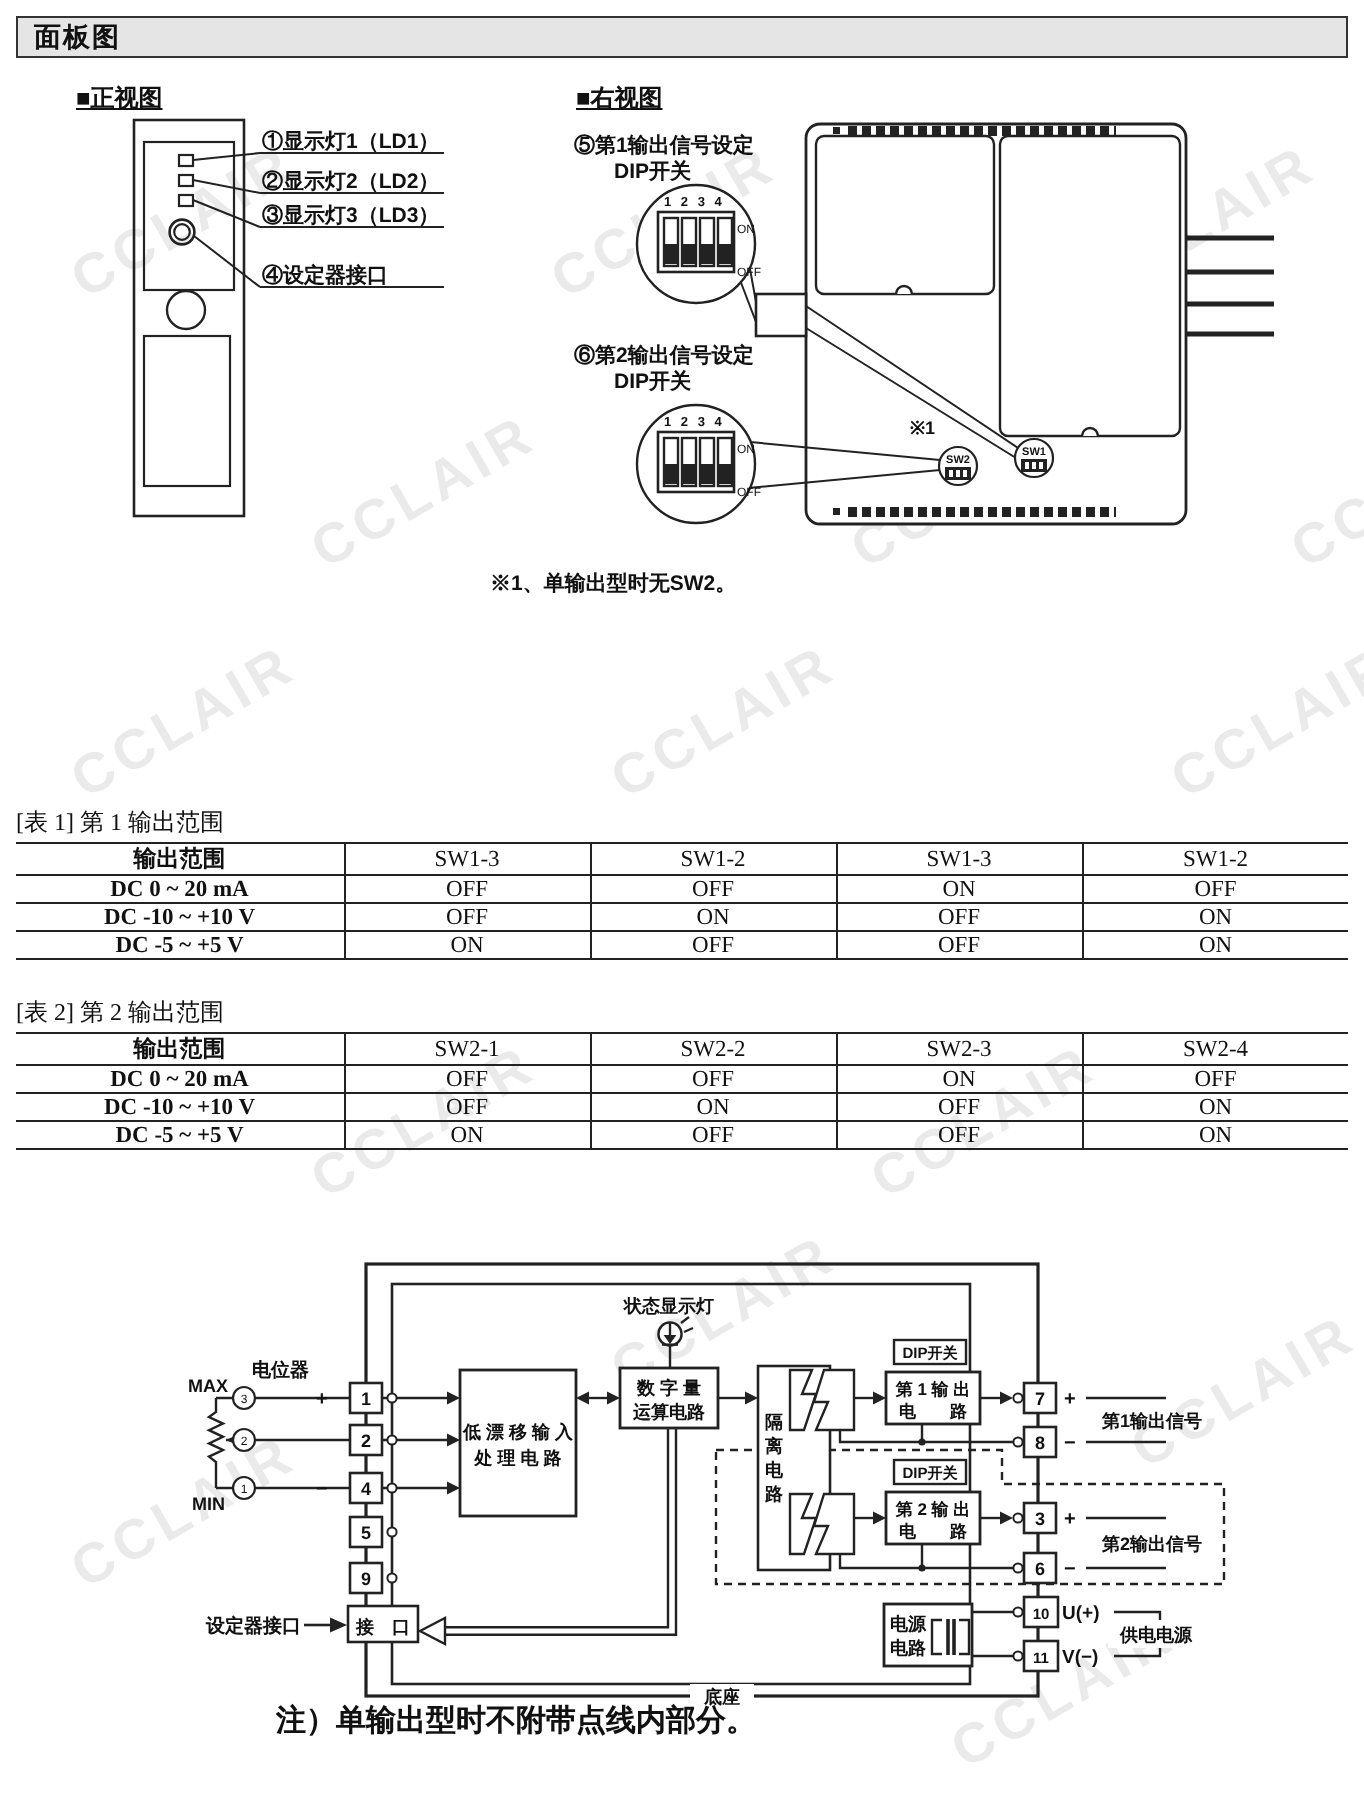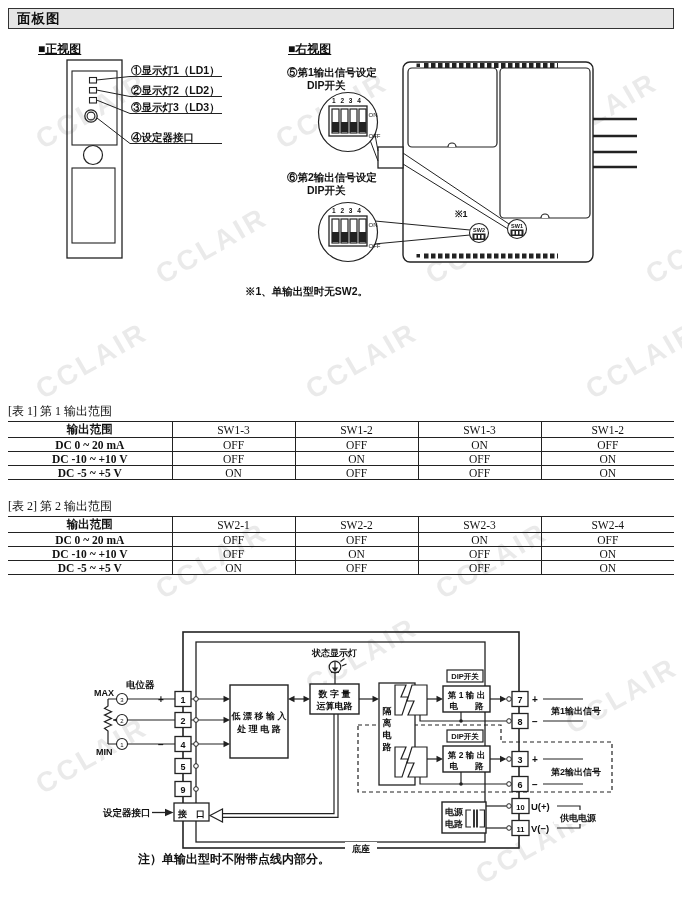--- a/index.html
+++ b/index.html
@@ -454,15 +454,15 @@
     <g stroke="#222" stroke-width="1.2" fill="none">
       <polyline points="467,179 490,179 490,201 467,201"></polyline>
     </g>
     <rect x="464" y="183" width="48" height="14" fill="#fff"></rect>
     <text class="t9b" x="488" y="193.5" text-anchor="middle">供电电源</text>
 
     <rect x="255" y="215" width="32" height="12" fill="#fff"></rect>
     <text class="t9b" x="271" y="224.5" text-anchor="middle">底座</text>
   </svg>
 
-  <div class="smallnote" style="left:138px;top:851px;font-size:12px">注）单输出型时不附带点线内部分。</div>
+  <div class="smallnote" style="left:138px;top:851px;font-size:15px">注）单输出型时不附带点线内部分。</div>
 
 </div>
 
 </body></html>

